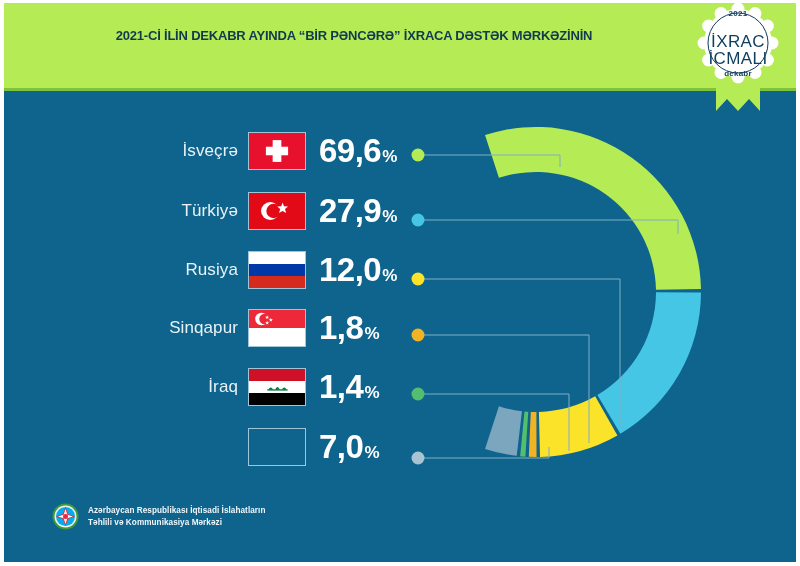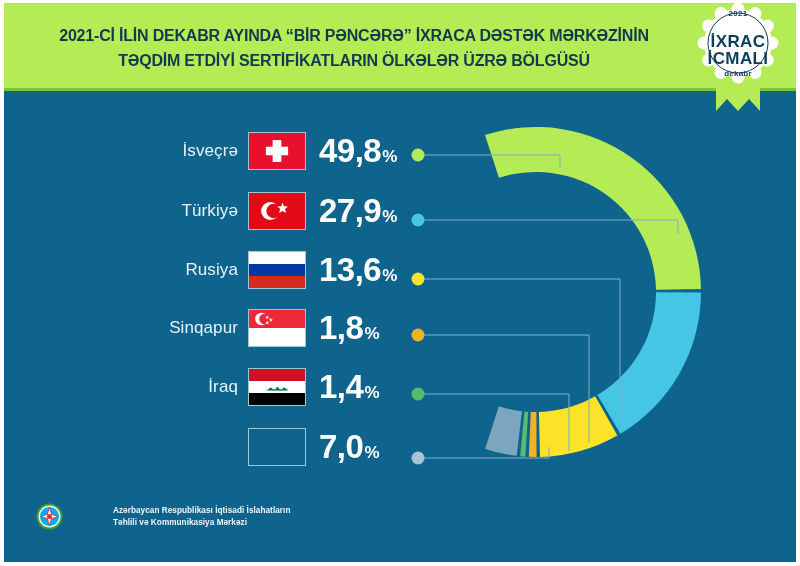--- a/index.html
+++ b/index.html
@@ -6,65 +6,64 @@
   body{width:800px;height:566px;overflow:hidden;font-family:"Liberation Sans",sans-serif;}
 
   #page{position:relative;width:800px;height:566px;background:#ffffff;box-sizing:border-box;
         padding:3px 4px 4px 4px;}
   #canvas{position:relative;width:792px;height:559px;background:#0E648D;overflow:hidden;}
 
   
   .header{position:absolute;left:0;top:0;width:792px;height:85px;background:#B5EB55;}
   .header-underline{position:absolute;left:0;top:85px;width:792px;height:3px;background:#7FC33B;}
   .header-text{position:absolute;left:0;top:20px;width:700px;text-align:center;
-      color:#123A4F;font-weight:bold;font-size:16px;line-height:25px;letter-spacing:-0.2px;}
+      color:#123A4F;font-weight:bold;font-size:13px;line-height:25px;letter-spacing:-0.2px;}
   .header-text .l2{display:block;}
 
   
   .badge-wrap{position:absolute;left:676px;top:-8px;width:116px;height:120px;}
   .badge-wrap svg{display:block;}
   .badge-txt{position:absolute;left:0;top:0;width:116px;height:96px;
       display:flex;flex-direction:column;align-items:center;justify-content:center;
       color:#0E3E5C;text-align:center;pointer-events:none;}
   .badge-year{font-size:8px;font-weight:bold;letter-spacing:.3px;margin-bottom:1px;}
-  .badge-main1{font-size:17px;font-weight:bold;letter-spacing:.4px;line-height:16px;margin-top:15px;}
-  .badge-main2{font-size:17px;font-weight:bold;letter-spacing:.4px;line-height:17px;}
+  .badge-main1{font-size:17px;font-weight:normal;letter-spacing:.4px;line-height:16px;margin-top:15px;}
+  .badge-main2{font-size:17px;font-weight:normal;letter-spacing:.4px;line-height:17px;}
   .badge-month{font-size:8px;font-weight:bold;margin-top:2px;letter-spacing:.2px;}
 
   
   .rows{position:absolute;left:0;top:118px;width:430px;}
   .row{position:relative;height:57px;display:flex;align-items:center;justify-content:flex-end;}
   .country{color:#E8F2F7;font-size:17px;font-weight:400;text-align:right;white-space:nowrap;
            padding-right:10px;letter-spacing:.1px;}
   .flagbox{width:58px;height:38px;flex:0 0 58px;border:1px solid #9EC5D8;box-sizing:border-box;
            position:relative;overflow:hidden;background:#0E648D;}
   .pct{min-width:115px;padding-left:13px;color:#ffffff;font-weight:bold;font-size:33px;
        letter-spacing:-0.5px;white-space:nowrap;display:flex;align-items:baseline;}
   .pct .sym{font-size:17px;font-weight:bold;margin-left:1px;}
 
   
   .donut{position:absolute;left:0;top:0;width:792px;height:559px;pointer-events:none;}
 
   
-  .footer{position:absolute;left:32px;top:500px;display:flex;align-items:center;gap:41px;}
+  .footer{position:absolute;left:48px;top:500px;display:flex;align-items:center;}
   .emblem{width:27px;height:27px;flex:0 0 27px;margin-right:9px;}
   .footer-txt{color:#F0F6FA;font-size:8.2px;line-height:11.5px;font-weight:bold;letter-spacing:.05px;}
   .footer-txt span{display:block;}
 </style>
 </head>
 <body>
 
 <div id="page">
 <div id="canvas">
 
   <div class="header"></div>
   <div class="header-underline"></div>
   <div class="header-text">
     <span class="l1">2021-Cİ İLİN DEKABR AYINDA “BİR PƏNCƏRƏ” İXRACA DƏSTƏK MƏRKƏZİNİN</span>
-    <span class="l2">TƏQDİM ETDİYİ SERTİFİKATLARIN ÖLKƏLƏR ÜZRƏ BÖLGÜSÜ</span>
   </div>
 
   <div class="badge-wrap">
     <svg width="116" height="120" viewBox="0 0 116 120">
 
       <path d="M36 78 L36 116 L47 104 L58 116 L58 78 Z" fill="#B5EB55"></path>
       <path d="M58 78 L58 116 L69 104 L80 116 L80 78 Z" fill="#B5EB55"></path>
 
       <g transform="translate(58,48)">
         <g id="sealshape">
@@ -140,21 +139,21 @@
     <div class="row" style="height:60px;padding-left:40px;">
       <div class="country">İsveçrə</div>
       <div class="flagbox">
         <svg width="100%" height="100%" viewBox="0 0 58 38" preserveAspectRatio="none">
           <rect width="58" height="38" fill="#E8112D"></rect>
           <rect x="24.5" y="7.5" width="9" height="23" fill="#fff"></rect>
           <rect x="17.5" y="14.5" width="23" height="9" fill="#fff"></rect>
         </svg>
       </div>
       <div class="pct">
-        <span>49,8</span>
+        <span>69,6</span>
             <span class="sym">%</span>
       </div>
     </div>
 
     <div class="row" style="height:60px;">
       <div class="country">Türkiyə</div>
       <div class="flagbox">
         <svg width="100%" height="100%" viewBox="0 0 58 38" preserveAspectRatio="none">
           <rect width="58" height="38" fill="#E30A17"></rect>
           <circle cx="22" cy="19" r="9.5" fill="#fff"></circle>
@@ -171,21 +170,21 @@
     <div class="row" style="height:58px;align-items:center;">
       <div class="country">Rusiya</div>
       <div class="flagbox">
         <svg width="100%" height="100%" viewBox="0 0 58 38" preserveAspectRatio="none">
           <rect width="58" height="12.67" y="0" fill="#ffffff"></rect>
           <rect width="58" height="12.67" y="12.67" fill="#0039A6"></rect>
           <rect width="58" height="12.67" y="25.33" fill="#D52B1E"></rect>
         </svg>
       </div>
       <div class="pct">
-        <span>13,6</span>
+        <span>12,0</span>
             <span class="sym">%</span>
       </div>
     </div>
 
     <div class="row" style="height:58px;">
       <div class="country">Sinqapur</div>
       <div class="flagbox">
         <svg width="100%" height="100%" viewBox="0 0 58 38" preserveAspectRatio="none">
           <rect width="58" height="19" fill="#ED2939"></rect>
           <rect width="58" height="19" y="19" fill="#ffffff"></rect>

